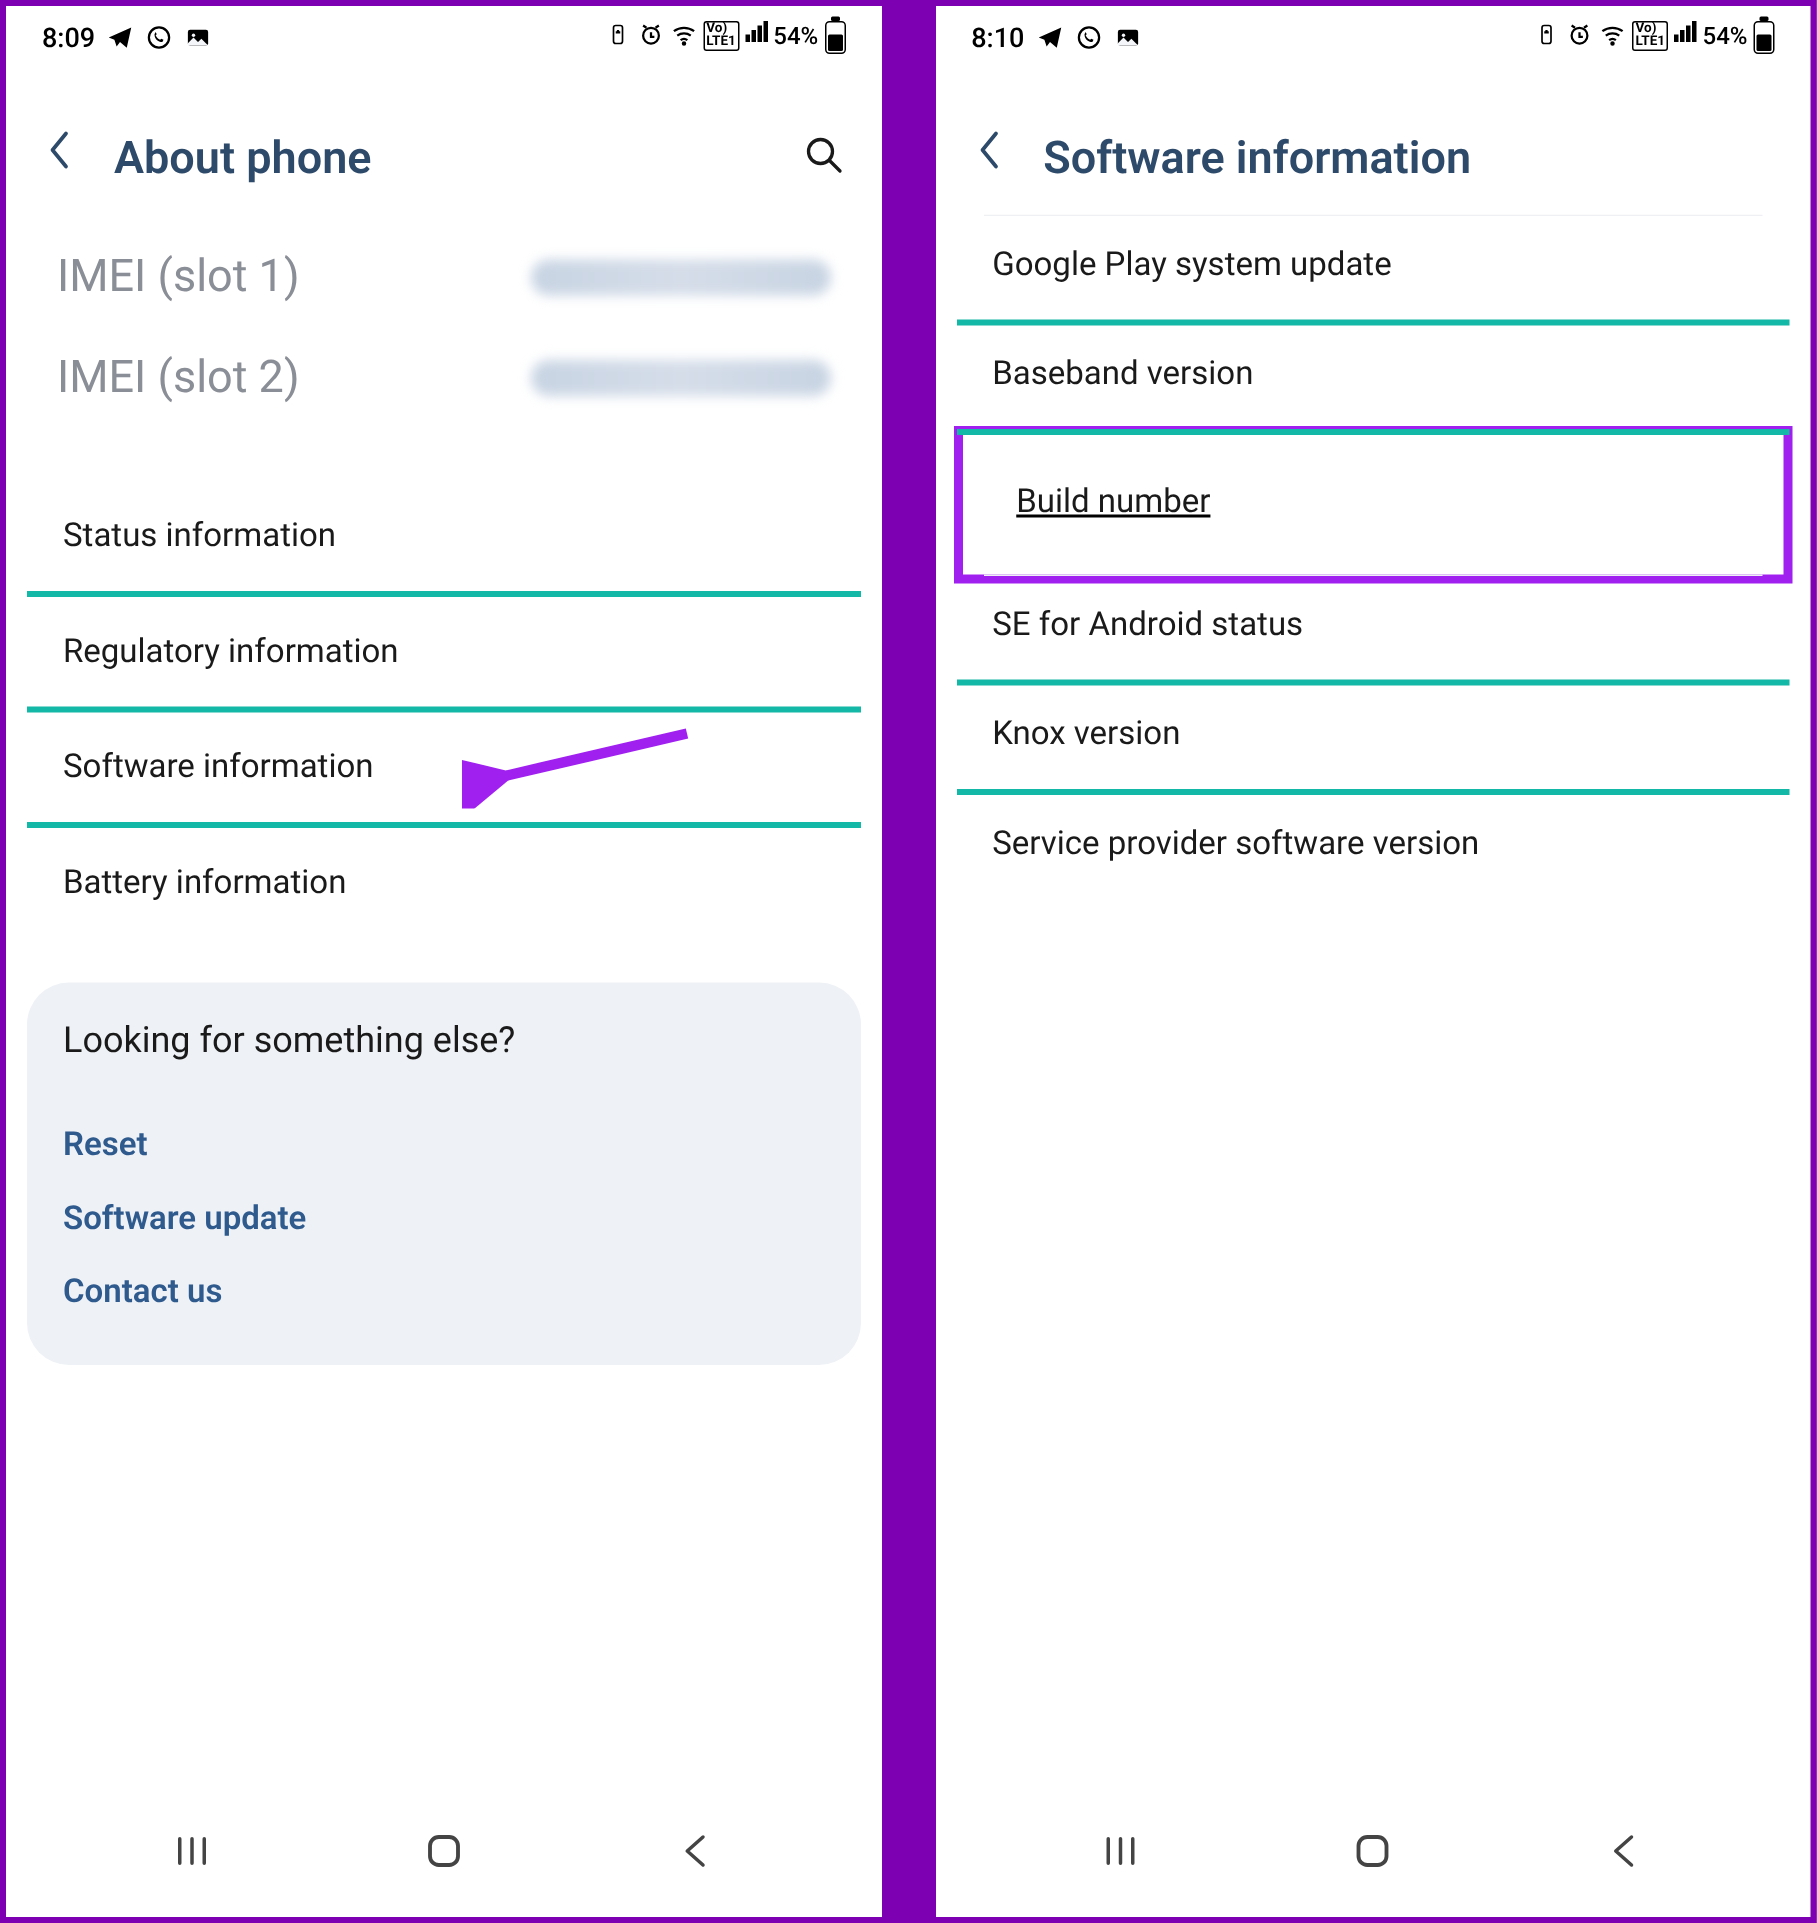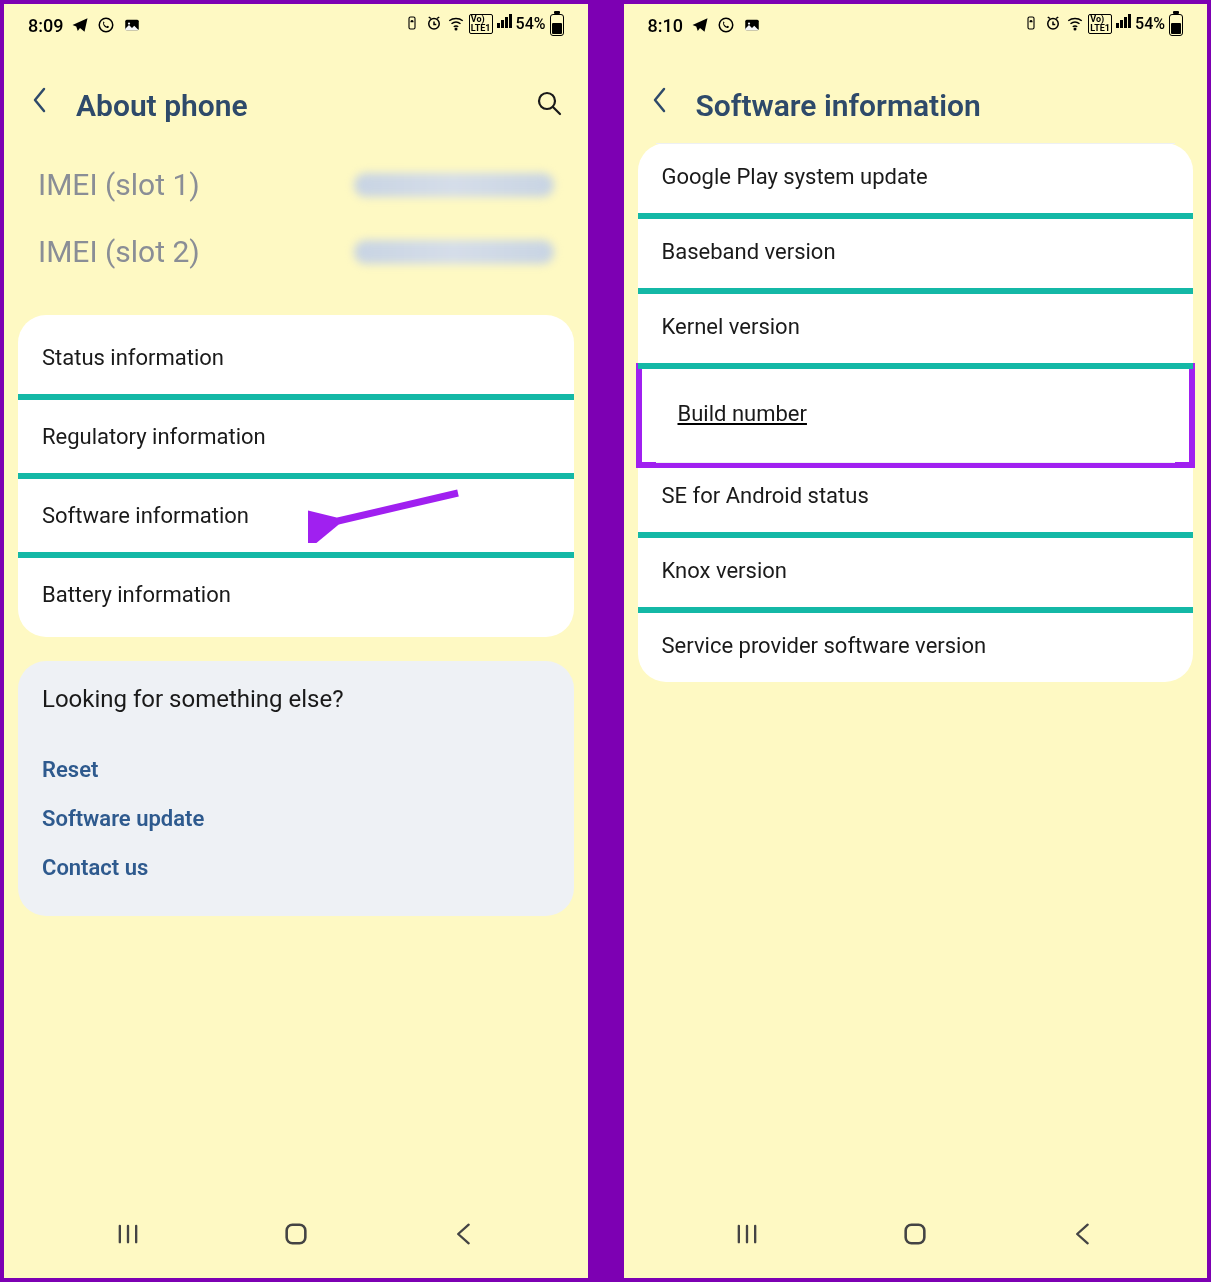--- a/index.html
+++ b/index.html
@@ -9,21 +9,21 @@
     display: flex;
     gap: 28px;
     padding: 0;
     width: 1211px;
     height: 1282px;
   }
 
   .phone {
     width: 592px;
     height: 1282px;
-    background: #fef9c3;
+    background: #ffffff;
     border: 4px solid #7d00b3;
     border-radius: 0;
     position: relative;
     overflow: hidden;
     display: flex;
     flex-direction: column;
   }
 
   .status-bar {
     display: flex;
@@ -96,21 +96,21 @@
   .card {
     background: #fff;
     border-radius: 28px;
     padding: 6px 0;
     margin-bottom: 24px;
   }
   .card-item {
     padding: 24px 24px;
     font-size: 22px;
     color: #1a1a1a;
-    border-bottom: 6px solid #14b8a6;
+    border-bottom: 4px solid #14b8a6;
     cursor: pointer;
     position: relative;
   }
   .card-item:last-child { border-bottom: none; }
 
   .looking-card {
     background: #eef1f5;
     border-radius: 28px;
     padding: 24px;
   }
@@ -373,24 +373,20 @@
     <div class="card-r">
       <div style="border-top:1px solid #eef0f3; margin:0 18px"></div>
       <div class="card-item">
         <span>Google Play system update</span>
         <span class="blur sm"></span>
       </div>
       <div class="card-item">
         <span>Baseband version</span>
         <span class="blur sm"></span>
       </div>
-      <div class="card-item">
-        <span>Kernel version</span>
-        <span class="blur lg"></span>
-      </div>
       <div class="highlight-box">
         <div class="card-item">
           <span>Build number</span>
           <span class="blur sm" style="width:340px"></span>
         </div>
       </div>
       <div style="border-top:1px solid #eef0f3; margin:0 18px"></div>
       <div class="card-item">
         <span>SE for Android status</span>
         <span class="blur lg" style="width:220px; height:60px"></span>

